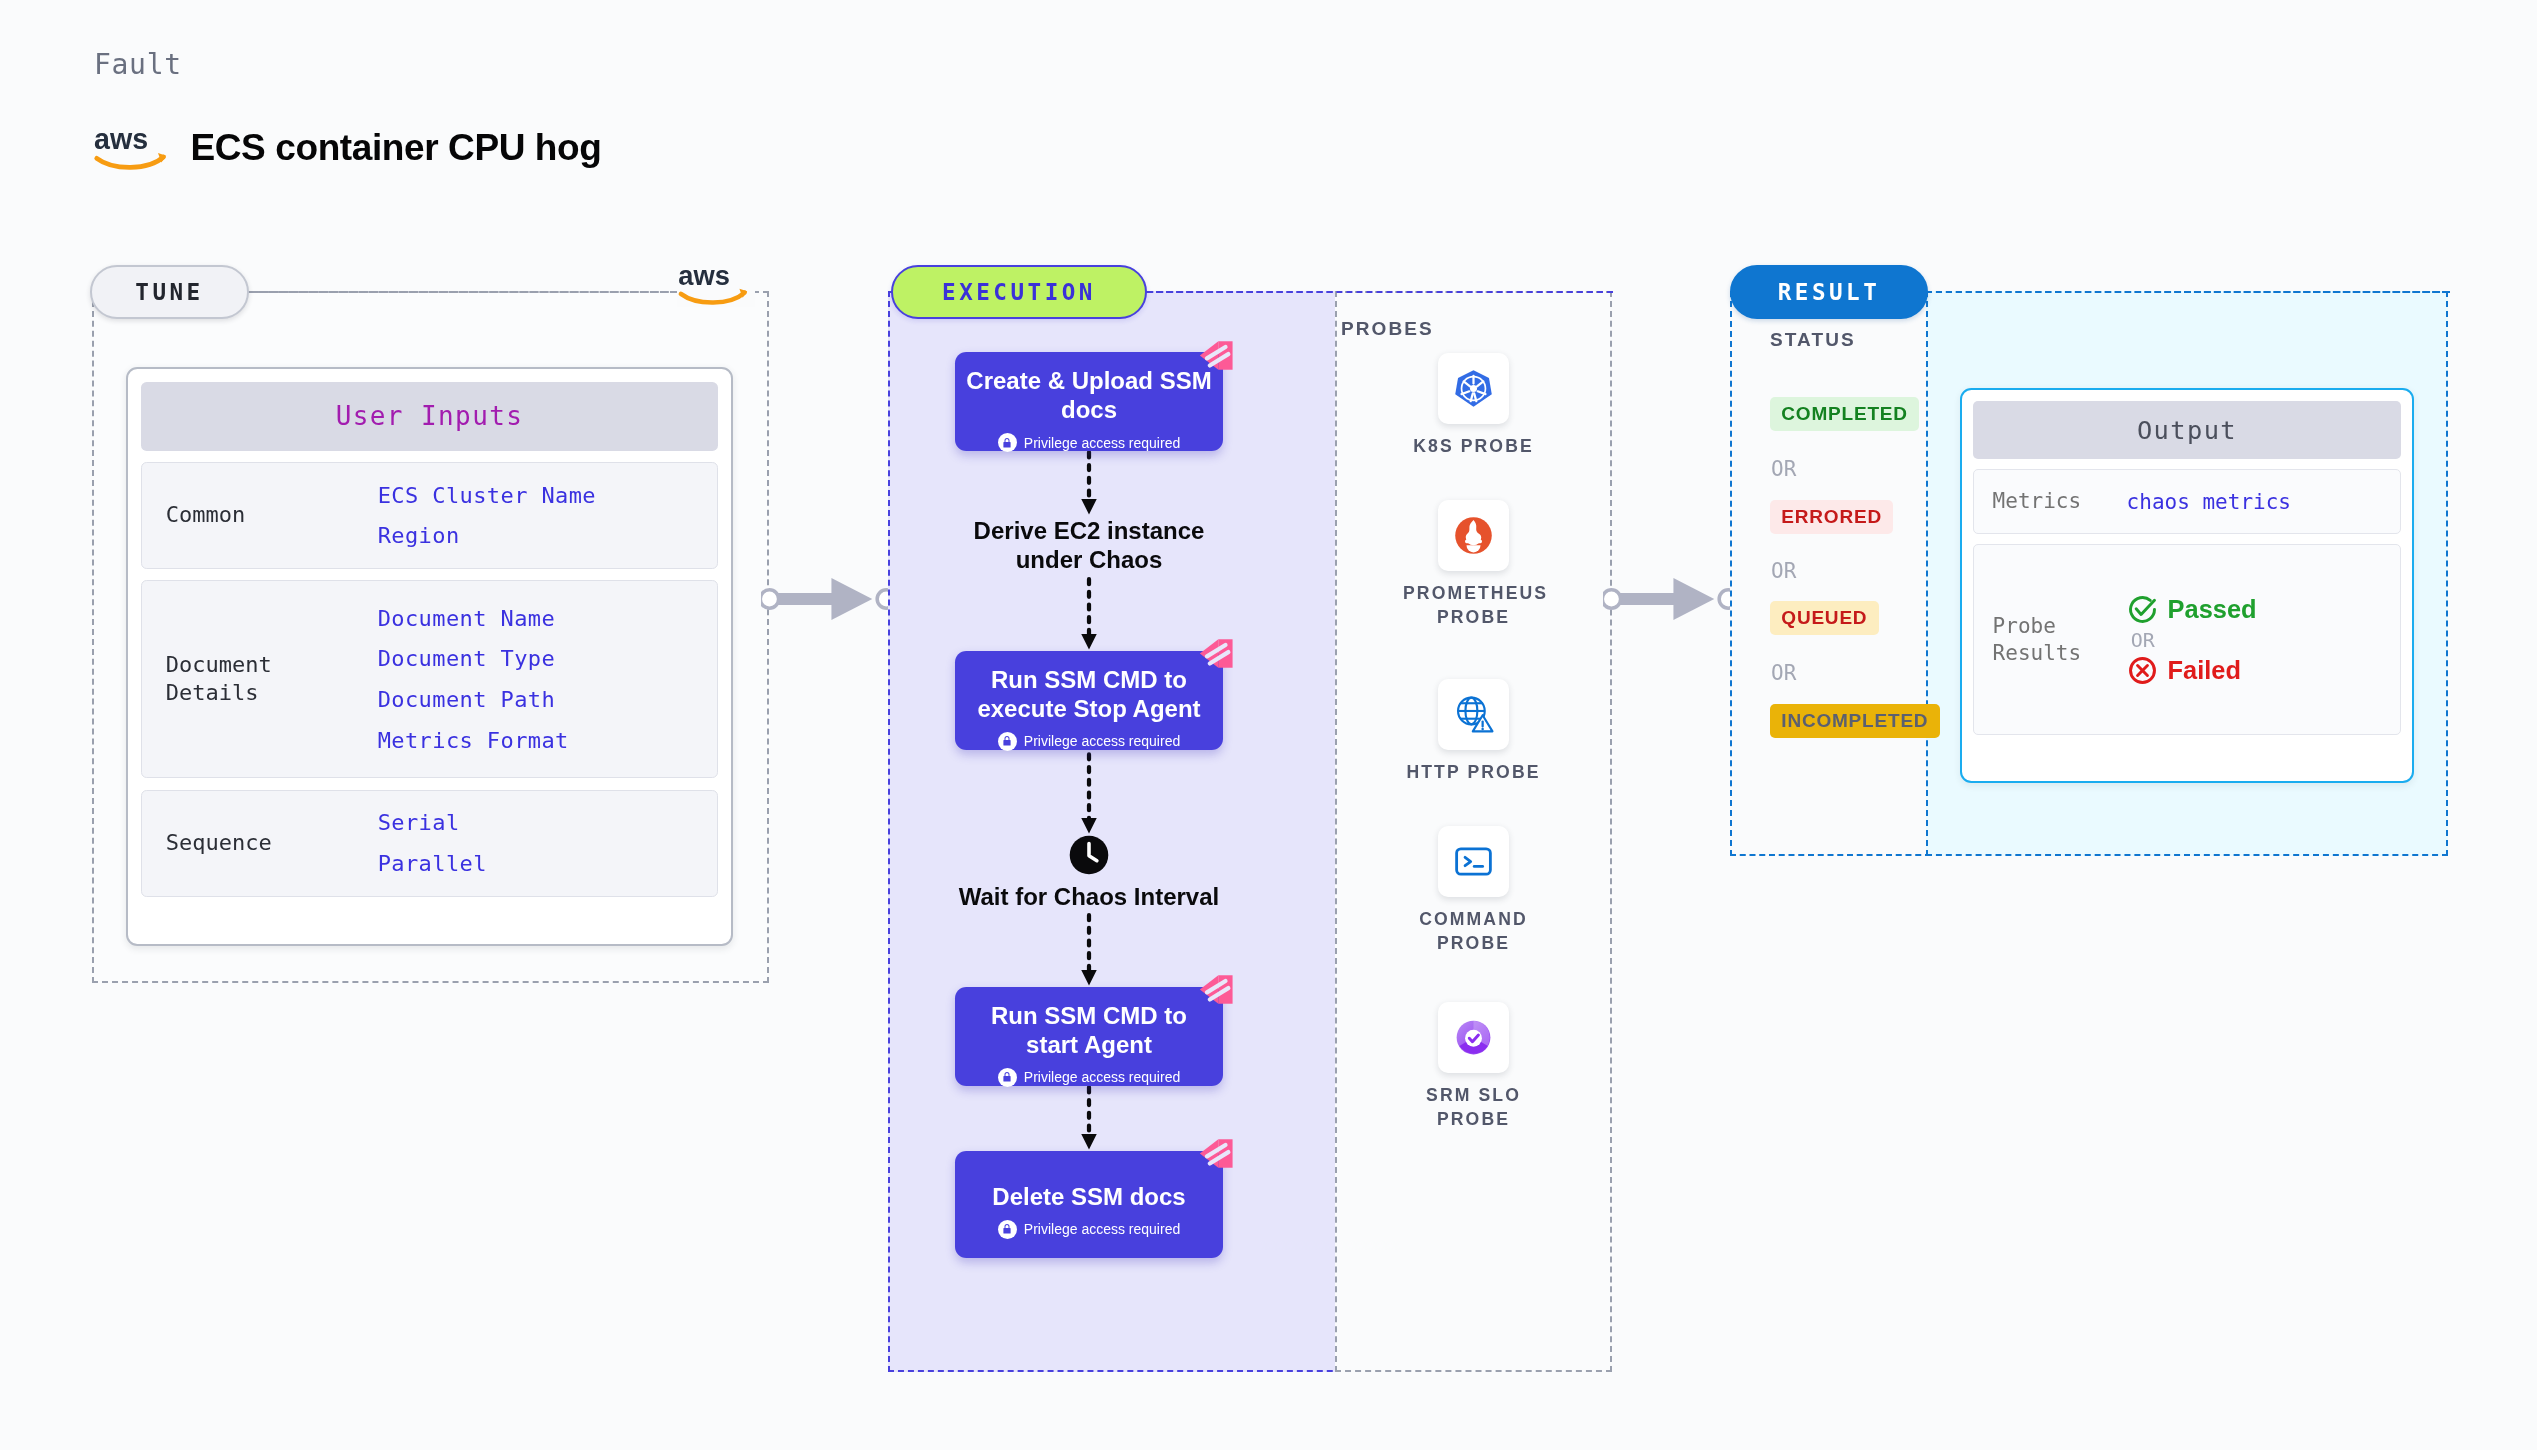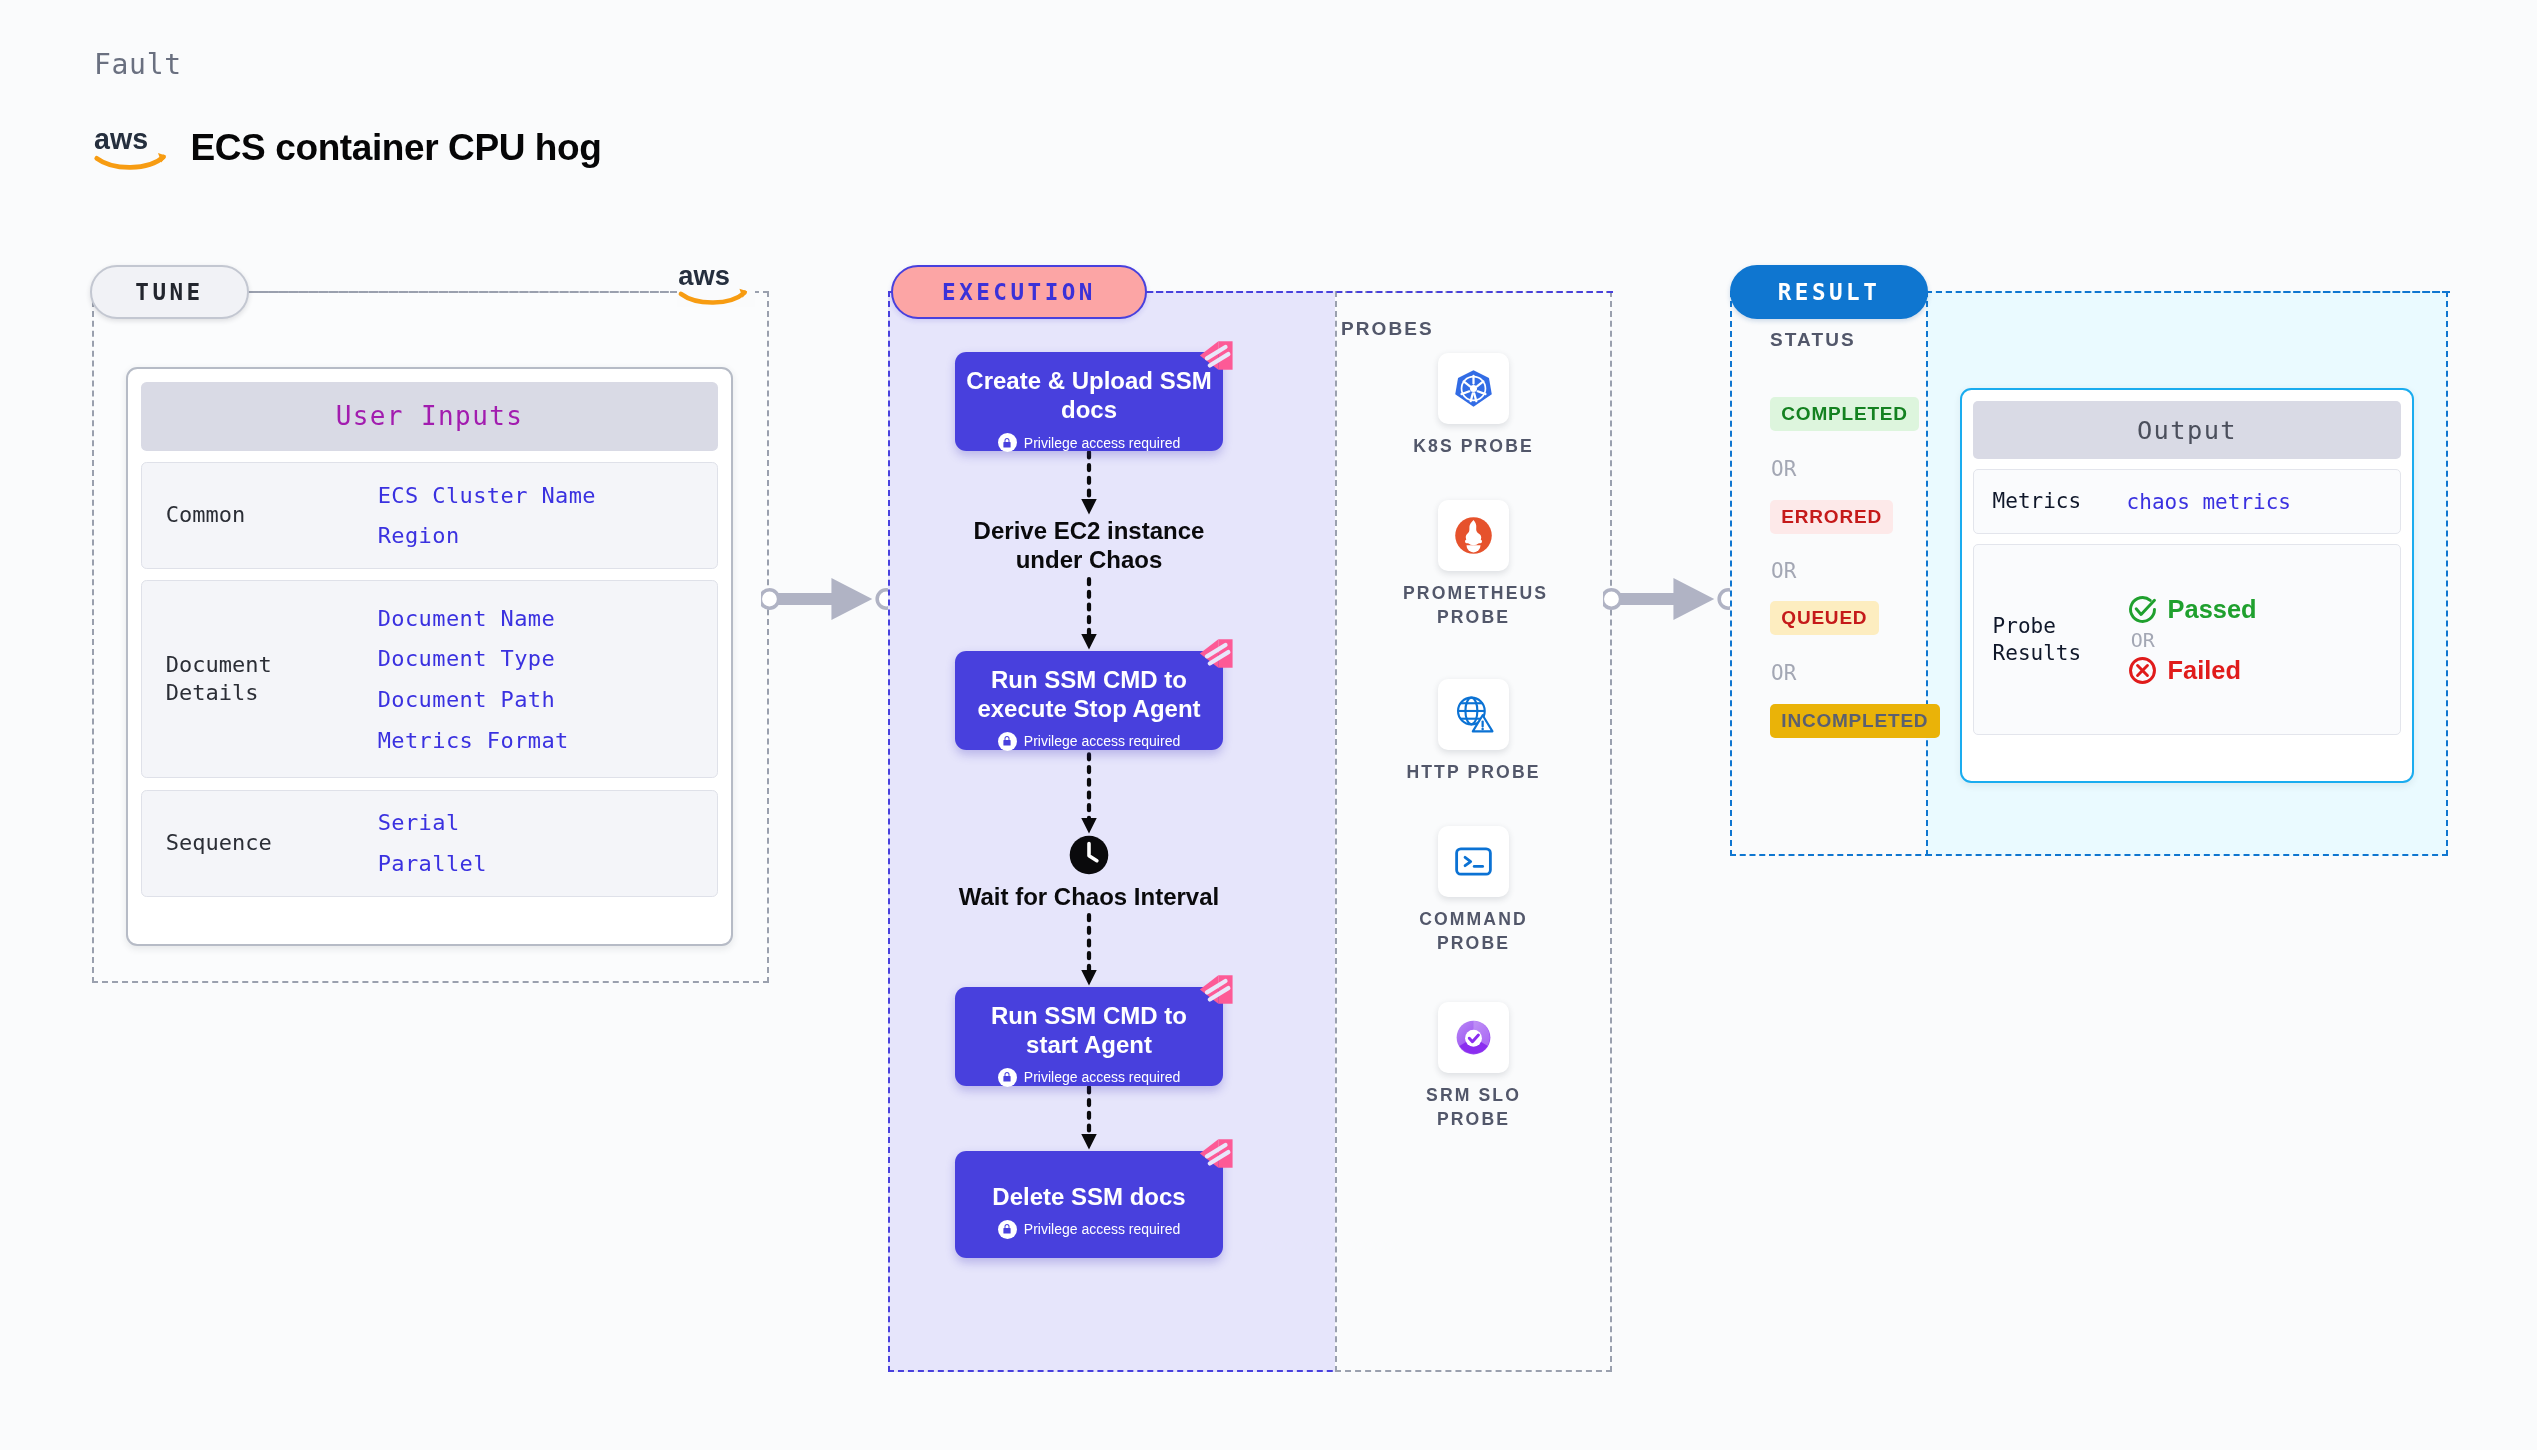--- a/index.html
+++ b/index.html
@@ -37,21 +37,21 @@
     border-radius: 705px;
   }
   .pill-tune {
     left: 90px; top: 265px; width: 159px; height: 54px;
     background: #f1f2f6; color: #23262e;
     border: 2.1px solid #c3c7d1;
     box-shadow: 0 2.1px 5px rgba(40,45,60,.14);
   }
   .pill-exec {
     left: 891px; top: 265px; width: 256px; height: 54px;
-    background: #fca5a5; color: #3a31d8;
+    background: #bef264; color: #3a31d8;
     border: 2.1px solid #4840dd;
     box-shadow: 0 2.1px 5px rgba(60,50,200,.14);
   }
   .pill-result {
     left: 1730px; top: 265px; width: 198px; height: 54px;
     background: #0f76d0; color: #ffffff;
     border: 2.1px solid #0f76d0;
     box-shadow: 0 2.1px 5px rgba(20,80,150,.20);
   }
 
@@ -147,21 +147,21 @@
   }
   .out-group {
     margin-top: 10px;
     background: #fafbfd; border: 1.4px solid #e3e5ec;
     border-radius: 5px;
     display: flex; align-items: center; padding: 0 18.3px;
   }
   .out-g-label {
     width: 134px; flex:0 0 134px;
     font-family: "DejaVu Sans Mono", monospace;
-    font-size: 21px; color: #0f172a; line-height: 1.3;
+    font-size: 21px; color: #737373; line-height: 1.3;
   }
   .out-metrics { height: 65px; }
   .out-probe   { height: 191px; }
   .out-val-link {
     font-family: "DejaVu Sans Mono", monospace;
     font-size: 21px; color: #3a31e0;
   }
   .pr-col { display:flex; flex-direction: column; gap: 2.8px; }
   .pr-row { display:flex; align-items:center; gap: 10px; }
   .pr-pass { font-family:"Liberation Sans",sans-serif; font-weight:700; font-size:25.4px; color:#1fa02e; }

